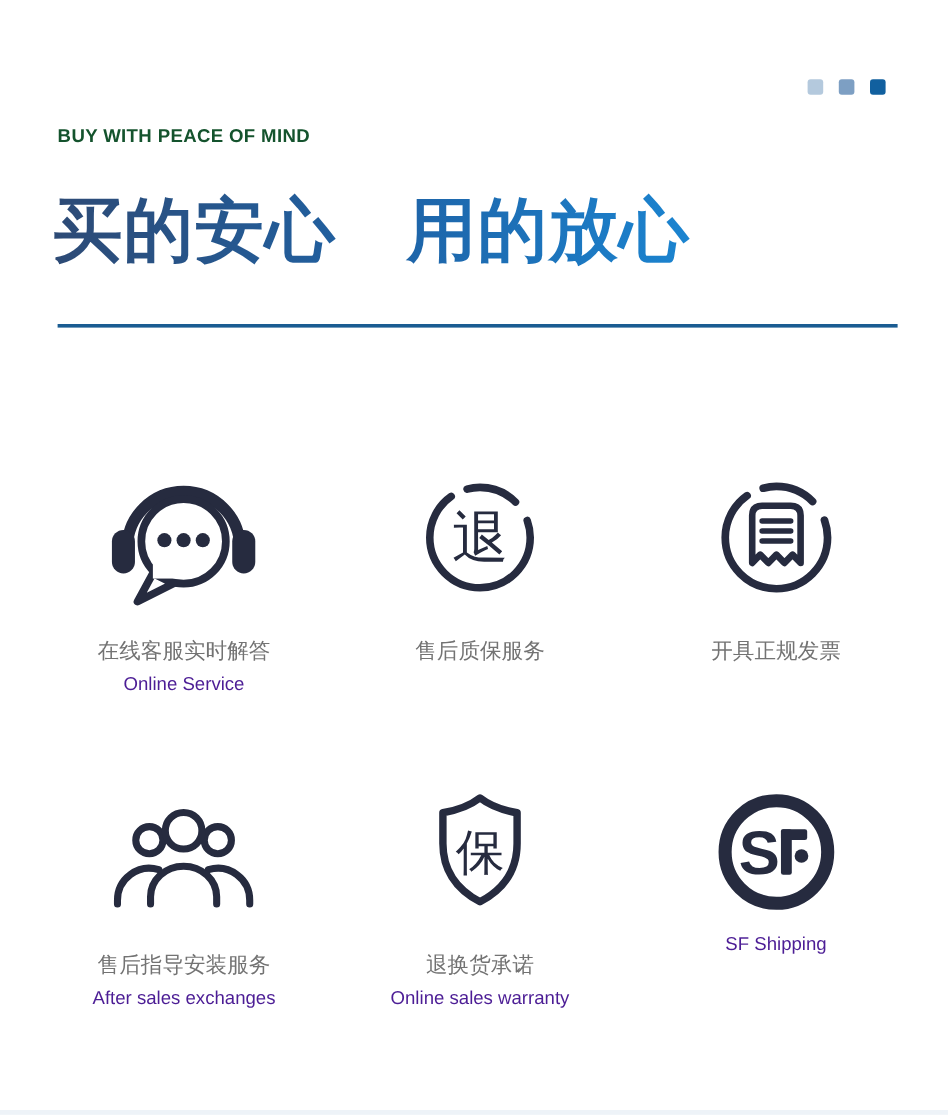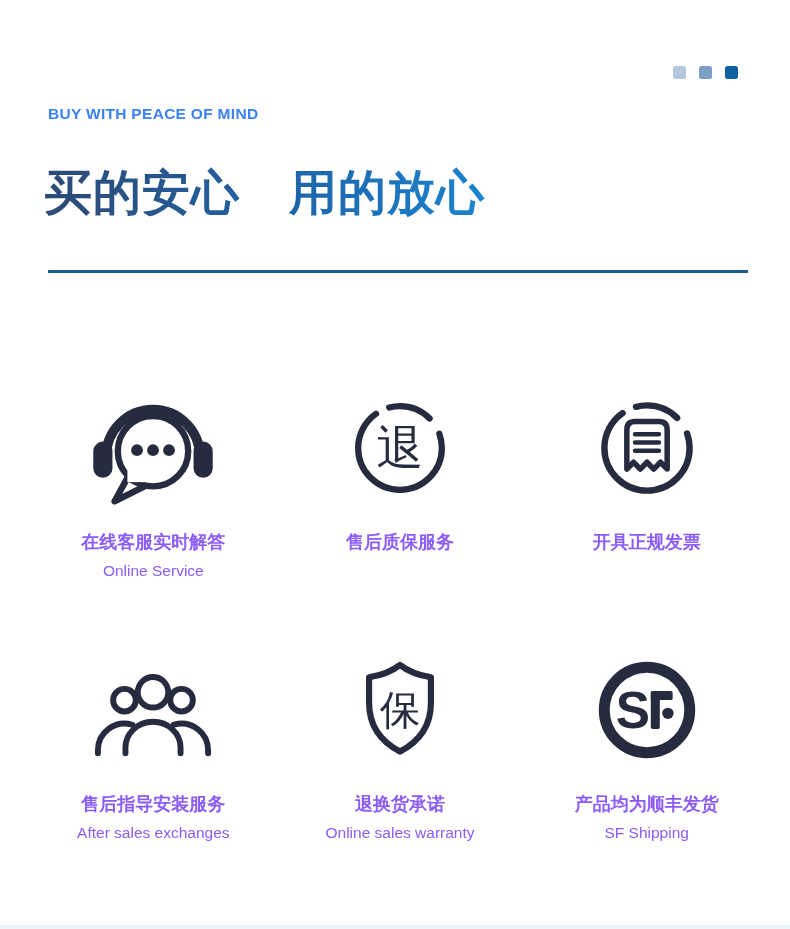--- a/index.html
+++ b/index.html
@@ -11,40 +11,40 @@
 
   
   .deco-squares{position:absolute;top:66px;right:52px;display:flex;gap:13px;}
   .deco-squares .sq{width:13px;height:13px;border-radius:2.5px;}
   .sq1{background:#b4c9dd;}
   .sq2{background:#7d9fc3;}
   .sq3{background:#11609f;}
 
   
   .subtitle{position:absolute;left:48px;top:104px;
-    font-size:15.5px;font-weight:700;color:#3b82f6;letter-spacing:.3px;line-height:20px;}
+    font-size:15.5px;font-weight:700;color:#14532d;letter-spacing:.3px;line-height:20px;}
   .big-title{position:absolute;left:44px;top:158px;
-    font-size:48px;font-weight:800;letter-spacing:1px;line-height:70px;
+    font-size:58px;font-weight:800;letter-spacing:1px;line-height:70px;
     color:#2060a5;white-space:nowrap;}
   @supports ((-webkit-background-clip:text) or (background-clip:text)){
     .big-title{
       background:linear-gradient(90deg,#2d4a75 0%,#1e64a8 55%,#1b84d0 100%);
       -webkit-background-clip:text;background-clip:text;
       -webkit-text-fill-color:transparent;color:transparent;
     }
   }
   .rule{position:absolute;left:48px;top:270px;width:700px;height:3px;background:#1a5c92;}
 
   
   .grid{position:absolute;left:30px;top:385px;width:740px;
     display:grid;grid-template-columns:repeat(3,1fr);row-gap:66px;}
   .cell{display:flex;flex-direction:column;align-items:center;text-align:center;}
   .icon-wrap{height:125px;display:flex;align-items:center;justify-content:center;}
-  .cn-label{margin-top:20px;font-size:18px;font-weight:700;color:#8b5cf6;line-height:25px;}
-  .en-label{margin-top:5px;font-size:15.5px;font-weight:400;color:#8b5cf6;line-height:21px;}
+  .cn-label{margin-top:20px;font-size:18px;font-weight:400;color:#737373;line-height:25px;}
+  .en-label{margin-top:5px;font-size:15.5px;font-weight:400;color:#4c1d95;line-height:21px;}
 
   svg{display:block;}
   .ink-stroke{stroke:#262b3f;fill:none;}
   .ink-fill{fill:#262b3f;}
   .white-fill{fill:#ffffff;}
   svg text{font-family:"Liberation Sans",sans-serif;}
 
   
   .bottom-strip{position:absolute;left:0;bottom:0;width:790px;height:4px;background:#eef3f8;}
 </style>
@@ -137,20 +137,19 @@
     <div class="cell">
       <div class="icon-wrap">
         <svg width="114" height="114" viewBox="0 0 120 120">
           <circle class="ink-stroke" cx="60" cy="60" r="45" stroke-width="11.5"></circle>
           <text x="45" y="79" text-anchor="middle" font-size="54" font-weight="700" fill="#262b3f">S</text>
           <rect class="ink-fill" x="64" y="40" width="9.5" height="40" rx="2"></rect>
           <rect class="ink-fill" x="64" y="40" width="23" height="9.5" rx="2"></rect>
           <circle class="ink-fill" cx="82" cy="63.5" r="6"></circle>
         </svg>
       </div>
-      <div class="cn-label">产品均为顺丰发货</div>
       <div class="en-label">SF Shipping</div>
     </div>
 
   </div>
 
   <div class="bottom-strip"></div>
 </div>
 
 </body></html>

